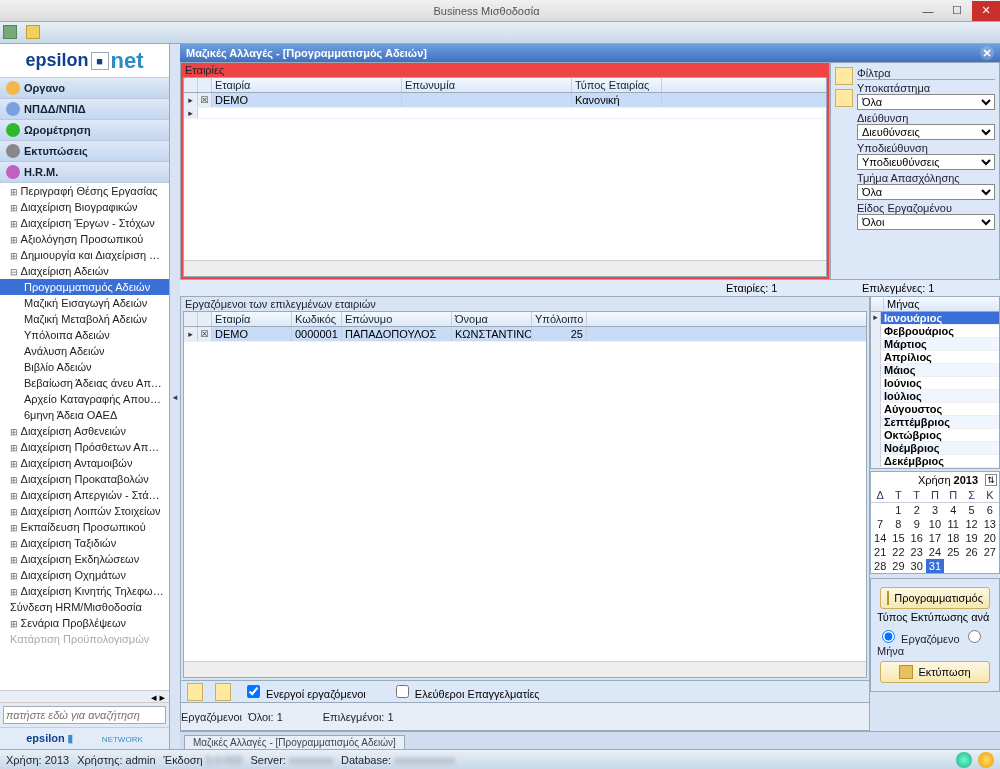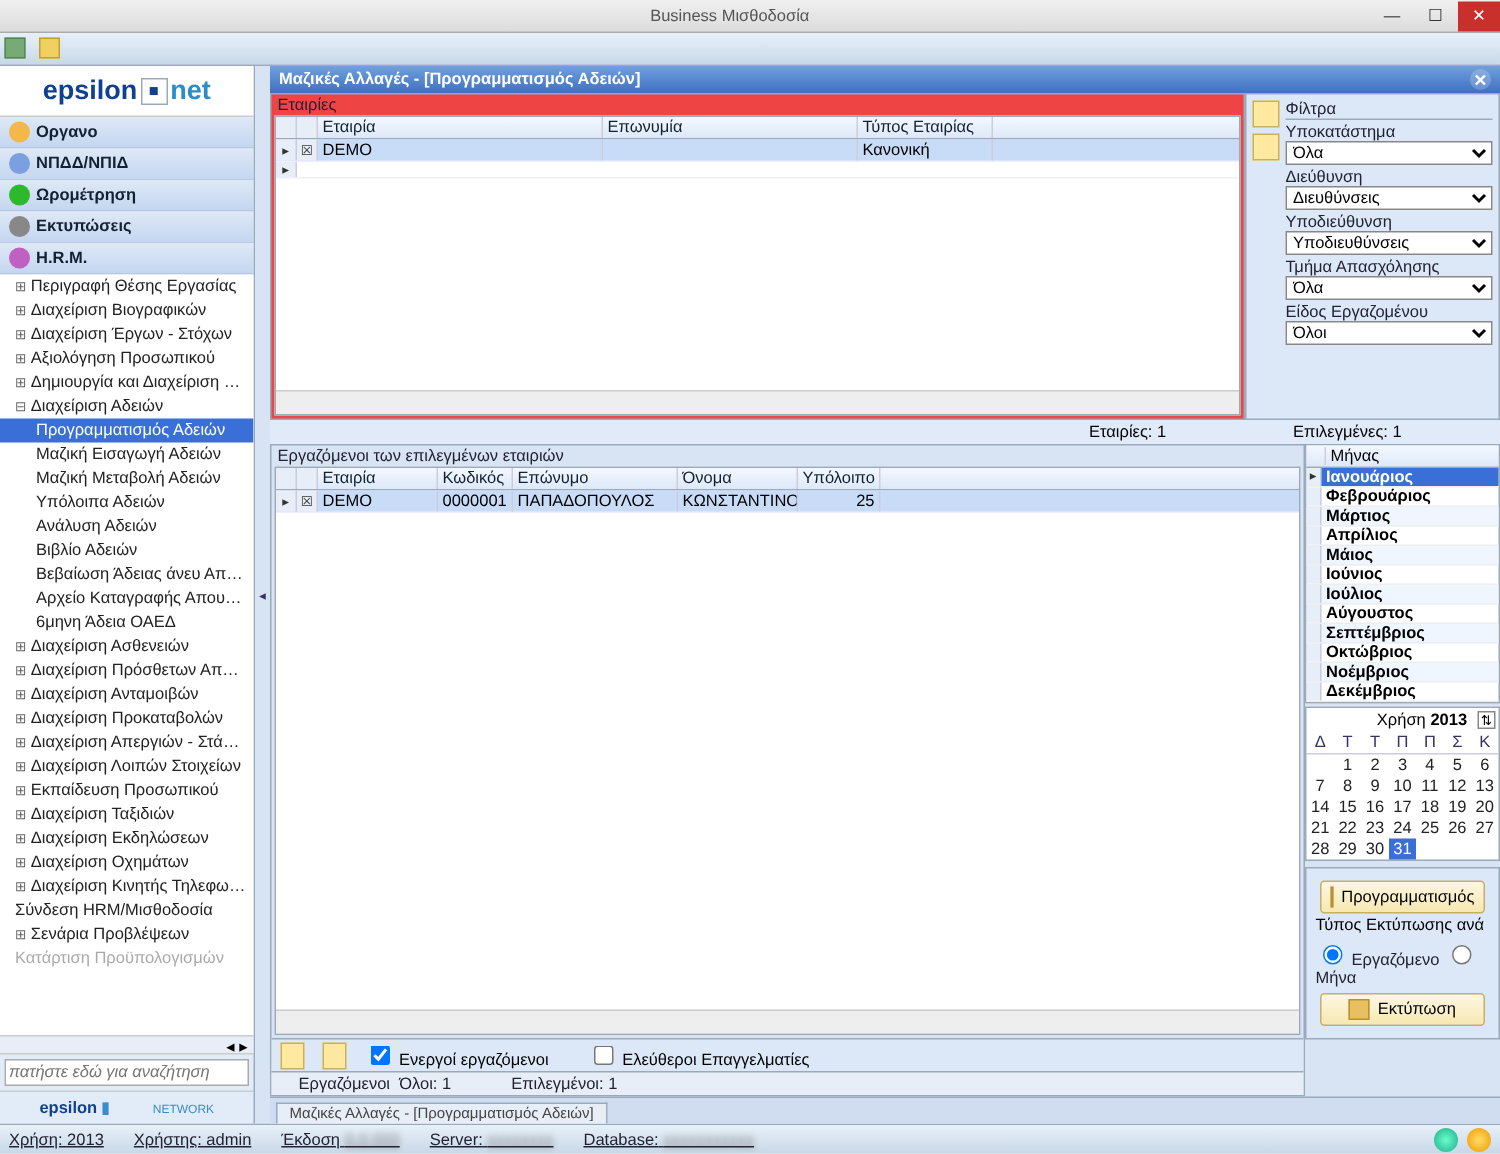--- a/index.html
+++ b/index.html
@@ -9,21 +9,21 @@
   .titlebar .btns { display:flex; }
   .titlebar .btn { width:28px; height:20px; display:flex; align-items:center; justify-content:center; margin-left:1px; color:#333; }
   .titlebar .btn.close { background:#c9302c; color:#fff; }
   .toolbar { height:22px; background:linear-gradient(#e8f0f8,#c8d8e8); border-bottom:1px solid #9ab; }
   .tool-ico { display:inline-block; width:14px; height:14px; margin:3px; background:#7a7; border:1px solid #585; }
   .main { display:flex; height:705px; }
   .sidebar { width:170px; background:#e2ecf9; border-right:1px solid #9ab; display:flex; flex-direction:column; }
   .logo { height:34px; background:#fff; display:flex; align-items:center; justify-content:center; border-bottom:1px solid #ccc; }
   .logo .eps { color:#104090; font-weight:bold; font-size:18px; }
   .logo .box { width:18px; height:18px; border:1px solid #9ab; margin:0 2px; display:inline-flex; align-items:center; justify-content:center; color:#104090; font-weight:bold;}
-  .logo .net { color:#2a8cc8; font-weight:bold; font-size:18px; }
+  .logo .net { color:#2a8cc8; font-weight:bold; font-size:22px; }
   .menu-group { border-bottom:1px solid #b8c8e0; }
   .menu-head { padding:3px 6px; background:linear-gradient(#dfe9f7,#c4d6ef); font-weight:bold; color:#123; display:flex; align-items:center; }
   .menu-head .ico { width:14px; height:14px; margin-right:4px; border-radius:7px; }
   .ico.arch { background:#f2b84a; } .ico.np { background:#7aa0e0; } .ico.clock { background:#2eb82e; } .ico.print { background:#888; } .ico.hrm { background:#c060c0;}
   .tree { flex:1; overflow-y:auto; background:#fff; }
   .tree-item { padding:2px 4px 2px 14px; color:#222; white-space:nowrap; overflow:hidden; text-overflow:ellipsis; }
   .tree-item.l1 { padding-left:10px; }
   .tree-item.l2 { padding-left:24px; }
   .tree-item.sel { background:#3a6fd8; color:#fff; }
   .tree-item::before { content:"⊞"; color:#666; margin-right:3px; font-size:9px;}
@@ -77,25 +77,25 @@
   .caldays .dh { color:#336; border-bottom:1px solid #ccd; padding:1px 0;}
   .caldays .d { padding:1px 0; color:#222;}
   .caldays .d.sel { background:#3a6fd8; color:#fff;}
   .actions { border:1px solid #9ab; background:#dce8f8; margin-top:4px; padding:6px; }
   .abtn { display:flex; align-items:center; justify-content:center; background:linear-gradient(#fdf7e3,#f7e8b0); border:1px solid #c9b060; border-radius:3px; padding:3px 6px; margin:2px auto; width:110px;}
   .abtn .ai { width:14px; height:14px; background:#e8c060; border:1px solid #b89030; margin-right:5px;}
   .radios { margin:4px 0; color:#223;}
   .bottom-bar { height:22px; border-top:1px solid #9ab; background:#dce8f8; display:flex; align-items:center; padding:0 6px; gap:12px;}
   .bottom-bar .ic { width:16px; height:18px; border:1px solid #c9b060; background:#ffe8a0;}
   .checkbox-row label { margin-right:14px; }
-  .statusrow { height:16px; border-top:1px solid #9ab; background:#e8eef8; display:flex; align-items:center; padding:0 18px; gap:40px; color:#223;}
+  .statusrow { height:28px; border-top:1px solid #9ab; background:#e8eef8; display:flex; align-items:center; padding:0 0; gap:40px; color:#223;}
   .tabrow { height:18px; background:#d0dcf0; border-top:1px solid #9ab; display:flex; align-items:flex-end; padding-left:4px;}
   .tab { background:#e8eef8; border:1px solid #9ab; border-bottom:none; padding:1px 8px; font-size:10px; color:#444;}
   .footbar { height:20px; background:linear-gradient(#e8f0f8,#c8d8e8); border-top:1px solid #9ab; display:flex; align-items:center; padding:0 6px;}
-  .footbar .fi { margin-right:20px; color:#223;text-decoration:underline;}
+  .footbar .fi { margin-right:8px; color:#223;}
   .footbar .spacer { flex:1;}
   .footbar .glb { width:16px;height:16px;border-radius:8px;background:radial-gradient(#6fc,#2a8);margin-left:6px;}
   .footbar .glb2 { width:16px;height:16px;border-radius:8px;background:radial-gradient(#fd6,#e90);margin-left:6px;}
   .blur { color:transparent; text-shadow:0 0 4px #888; user-select:none;}
   .hscroll { height:16px; background:#eee; border-top:1px solid #ccc; position:absolute; bottom:0; left:0; right:0;}
   .arrows { width:10px; background:#d8e4f4; display:flex; flex-direction:column;}
   .arrows div{flex:1;display:flex;align-items:center;justify-content:center;color:#336;font-size:9px;}
 </style>
 </head>
 <body>

